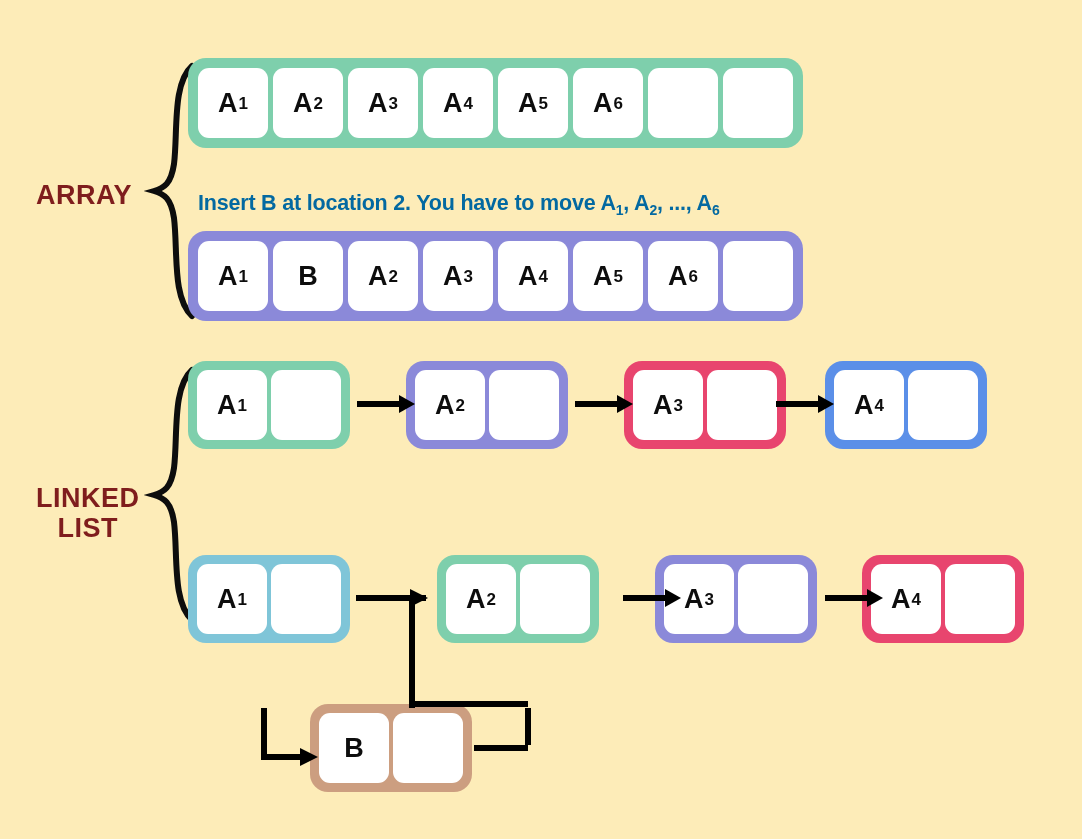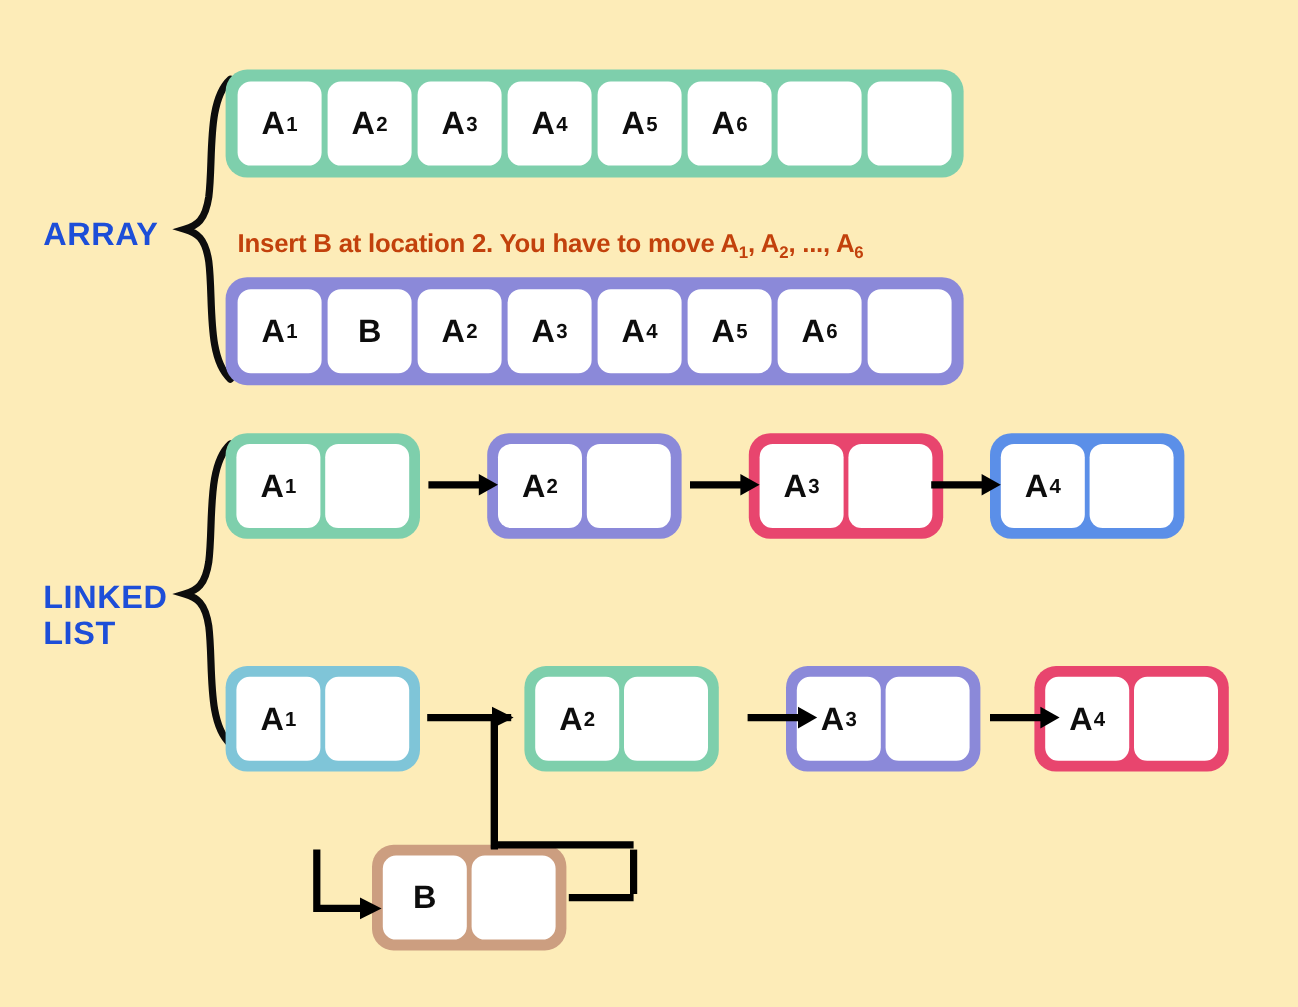--- a/index.html
+++ b/index.html
@@ -21,27 +21,27 @@
     background: #fdecb8;
   }
 
   
   .section-label {
     position: absolute;
     font-family: "Liberation Sans", sans-serif;
     font-weight: bold;
     font-size: 27px;
     letter-spacing: 0.5px;
-    color: #1d4ed8;
+    color: #7f1d1d;
     line-height: 1.12;
     white-space: pre-line;
     text-align: left;
   }
   #label-array { left: 36px; top: 180px; }
-  #label-linked { left: 36px; top: 483px; }
+  #label-linked { left: 36px; top: 483px; text-align: center; }
 
   
   .brace {
     position: absolute;
     overflow: visible;
   }
 
   
   .array-box {
     position: absolute;
@@ -74,21 +74,21 @@
     line-height: 1;
     padding-left: 1px;
   }
 
   
   .caption {
     position: absolute;
     font-family: "Liberation Sans", sans-serif;
     font-weight: bold;
     font-size: 21.5px;
-    color: #c2410c;
+    color: #0369a1;
     white-space: nowrap;
     letter-spacing: -0.2px;
   }
   .caption .sub {
     font-size: 14px;
     vertical-align: sub;
   }
 
   
   .node {

